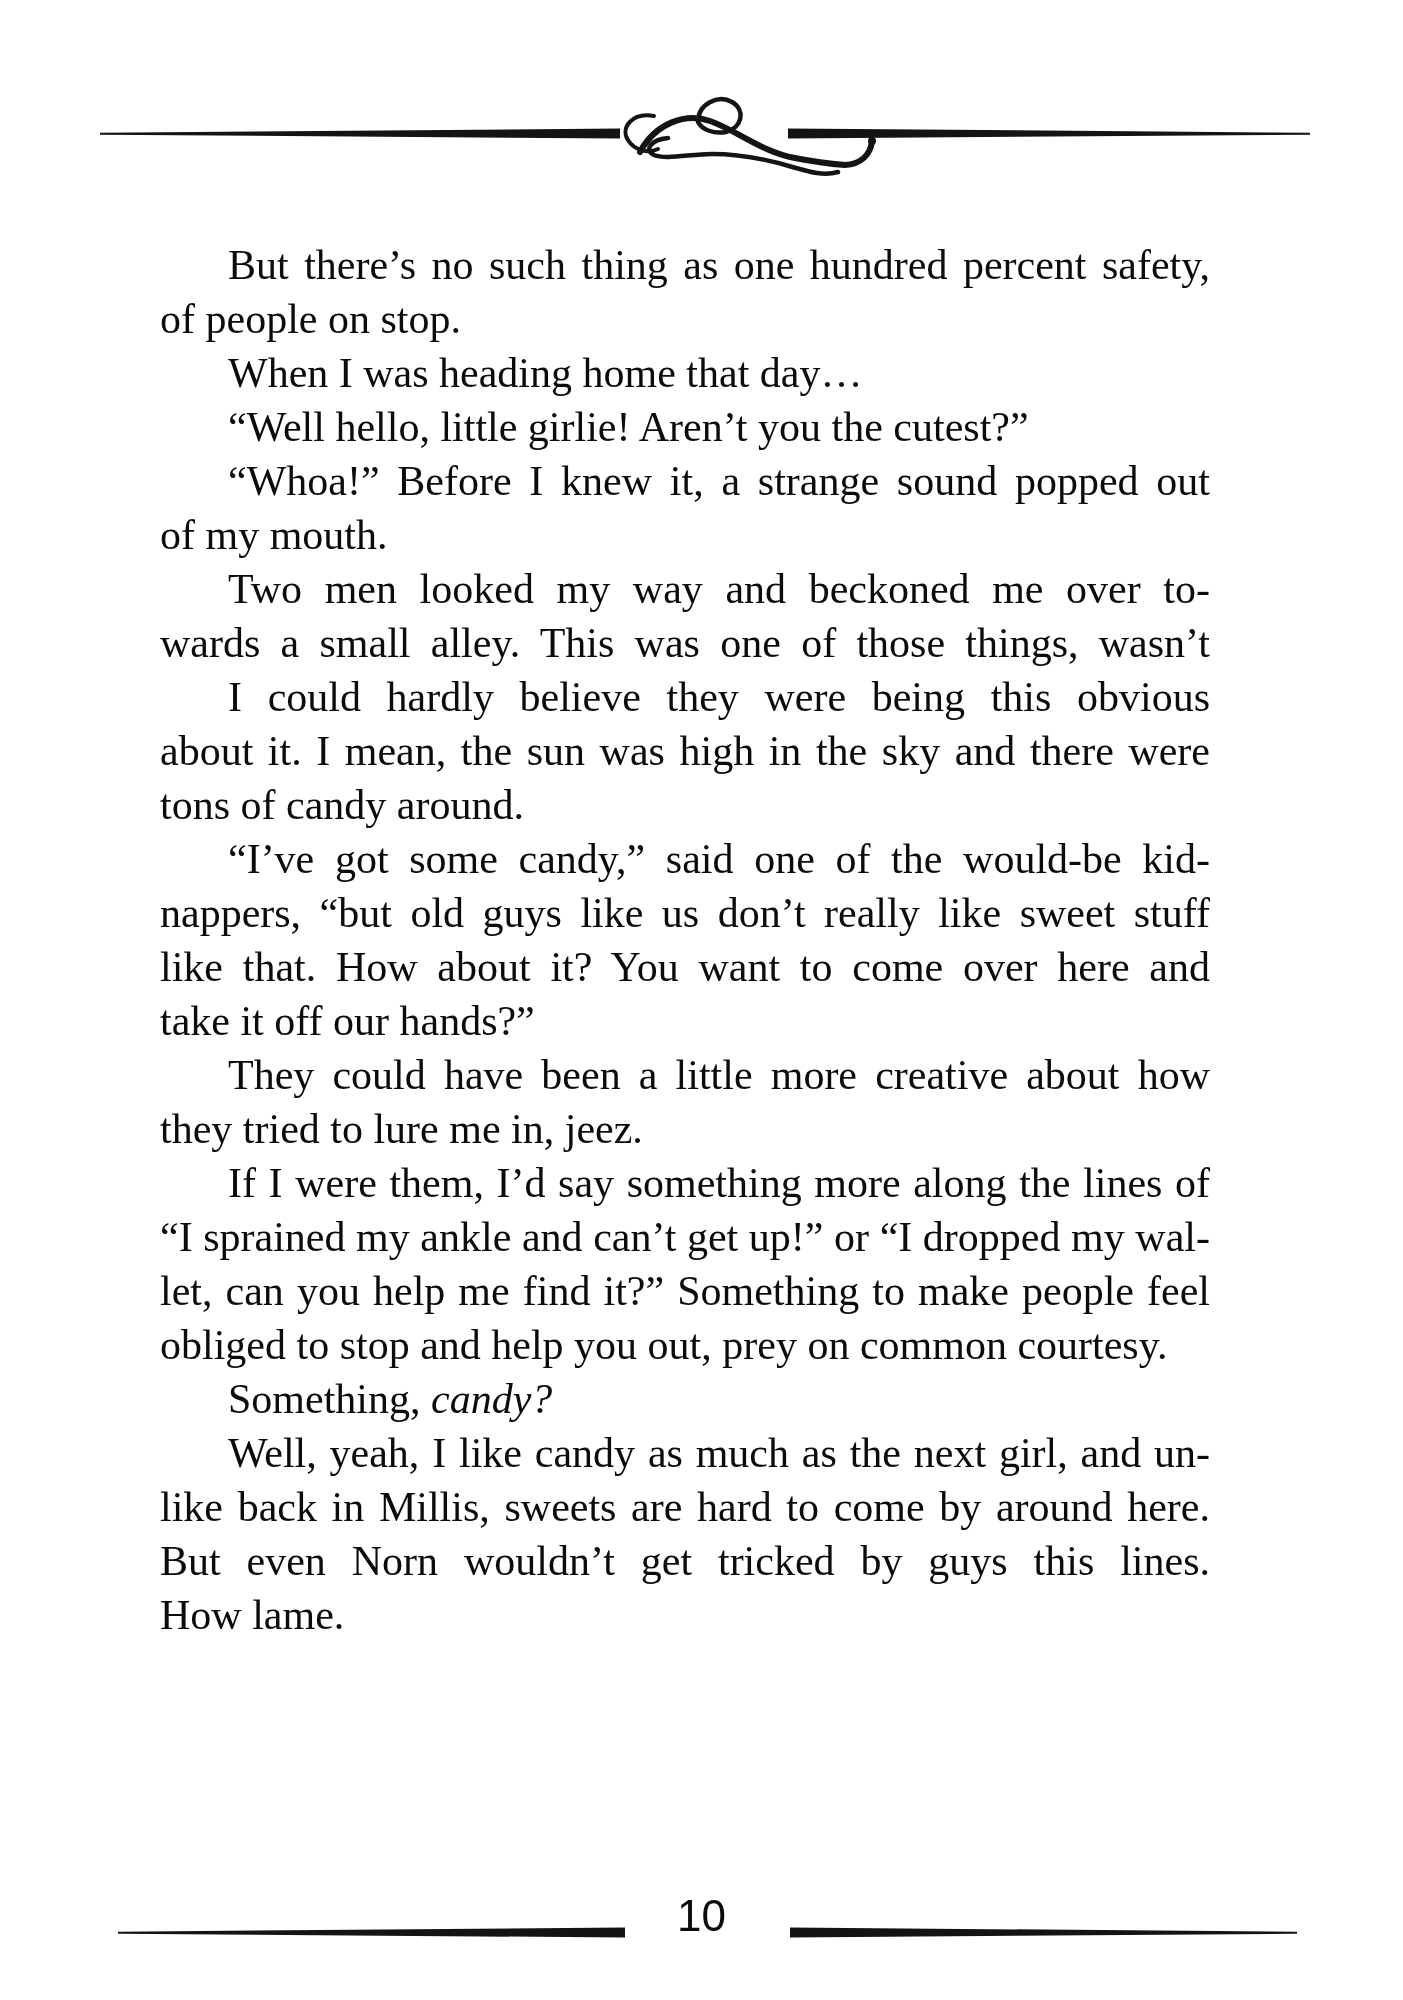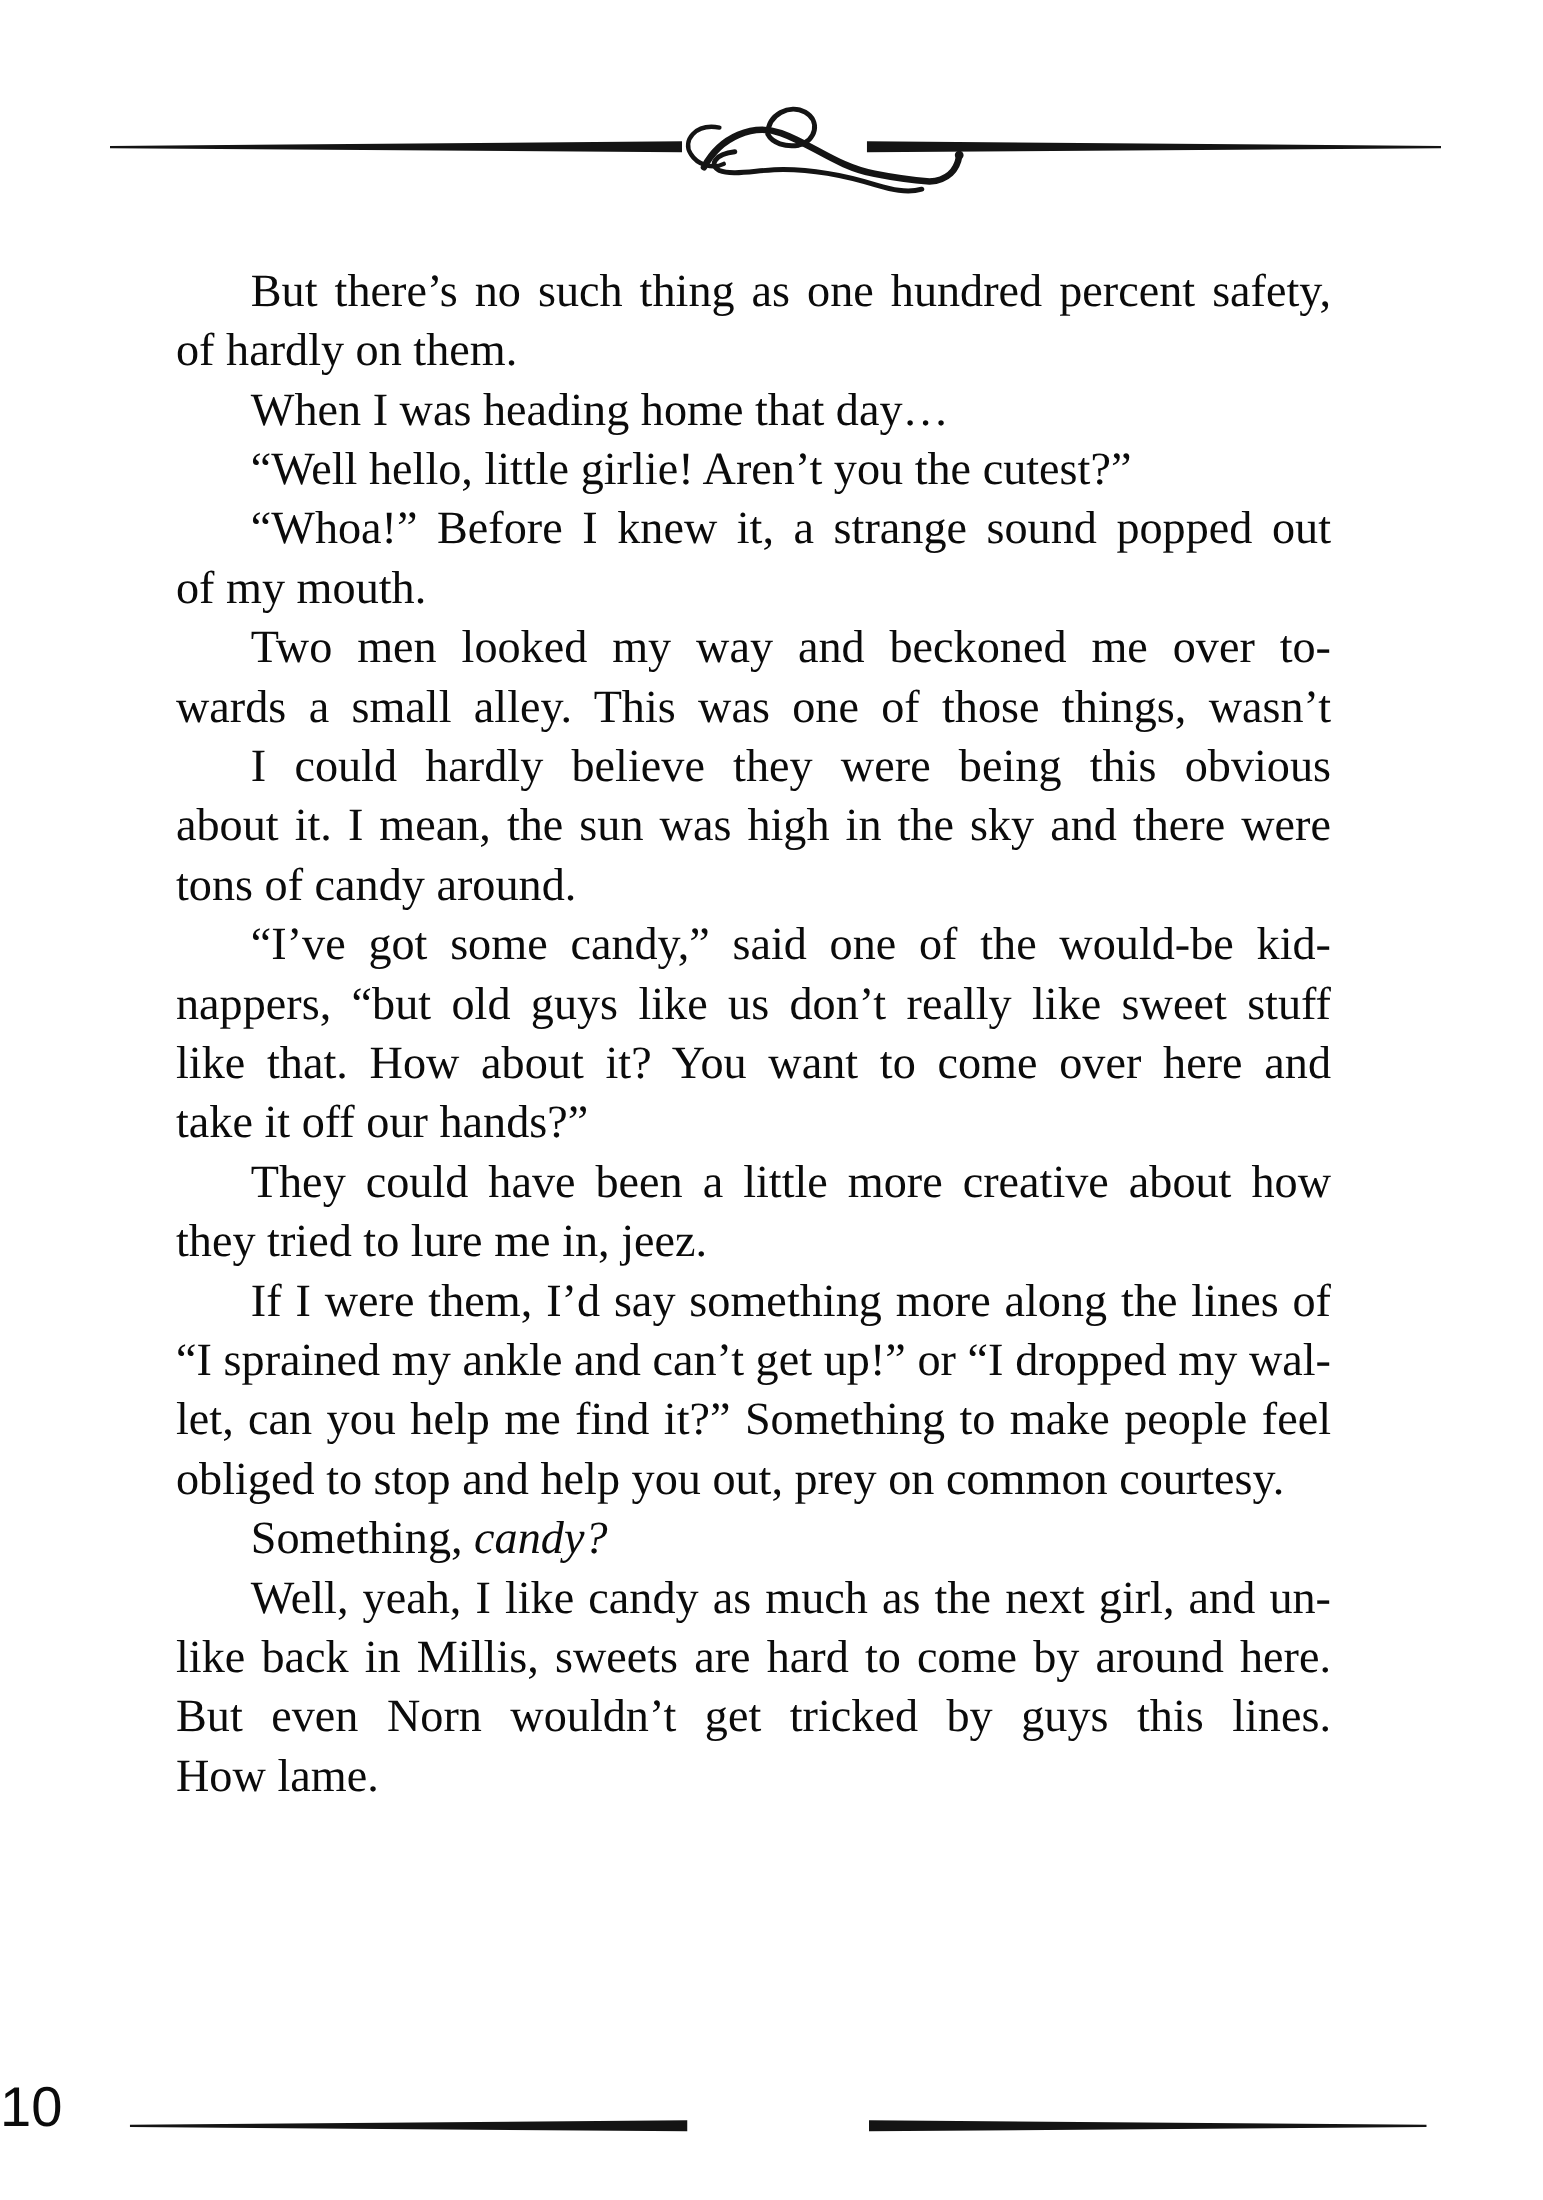--- a/index.html
+++ b/index.html
@@ -26,22 +26,23 @@
   .line.j{
     text-align:justify;
     text-align-last:justify;
   }
   .line.ind{text-indent:68px;}
   .line em{font-style:italic;}
   .folio{
     position:absolute;
     left:0;width:100%;
     top:1849px;height:54px;line-height:54px;
+    text-align:center;
     font-family:"Liberation Sans","DejaVu Sans",sans-serif;
-    font-size:51px;
+    font-size:44px;
     color:#0b0b0b;
   }
 </style>
 </head>
 <body>
 
 <div class="page">
 
   <div>
     <svg class="orn" style="left:100px;top:88px;" width="520" height="12" viewBox="0 0 520 12">
@@ -56,21 +57,21 @@
       </g>
       <circle cx="262" cy="53" r="4" fill="#141414"></circle>
     </svg>
     <svg class="orn" style="left:788px;top:88px;" width="522" height="12" viewBox="0 0 522 12">
       <polygon points="0,0.5 522,4.7 522,6.7 0,10.5" fill="#141414"></polygon>
     </svg>
   </div>
 
   <div class="text-block" id="page-text">
       <div class="line j ind"><span>But there’s no such thing as one hundred percent safety,</span></div>
-      <div class="line"><span>of hardly on them.</span></div>
+      <div class="line"><span>of people on stop.</span></div>
       <div class="line ind"><span>When I was heading home that day…</span></div>
       <div class="line ind"><span>“Well hello, little girlie! Aren’t you the cutest?”</span></div>
       <div class="line j ind"><span>“Whoa!” Before I knew it, a strange sound popped out</span></div>
       <div class="line"><span>of my mouth.</span></div>
       <div class="line j ind"><span>Two men looked my way and beckoned me over to-</span></div>
       <div class="line j"><span>wards a small alley. This was one of those things, wasn’t</span></div>
       <div class="line j ind"><span>I could hardly believe they were being this obvious</span></div>
       <div class="line j"><span>about it. I mean, the sun was high in the sky and there were</span></div>
       <div class="line"><span>tons of candy around.</span></div>
       <div class="line j ind"><span>“I’ve got some candy,” said one of the would-be kid-</span></div>

